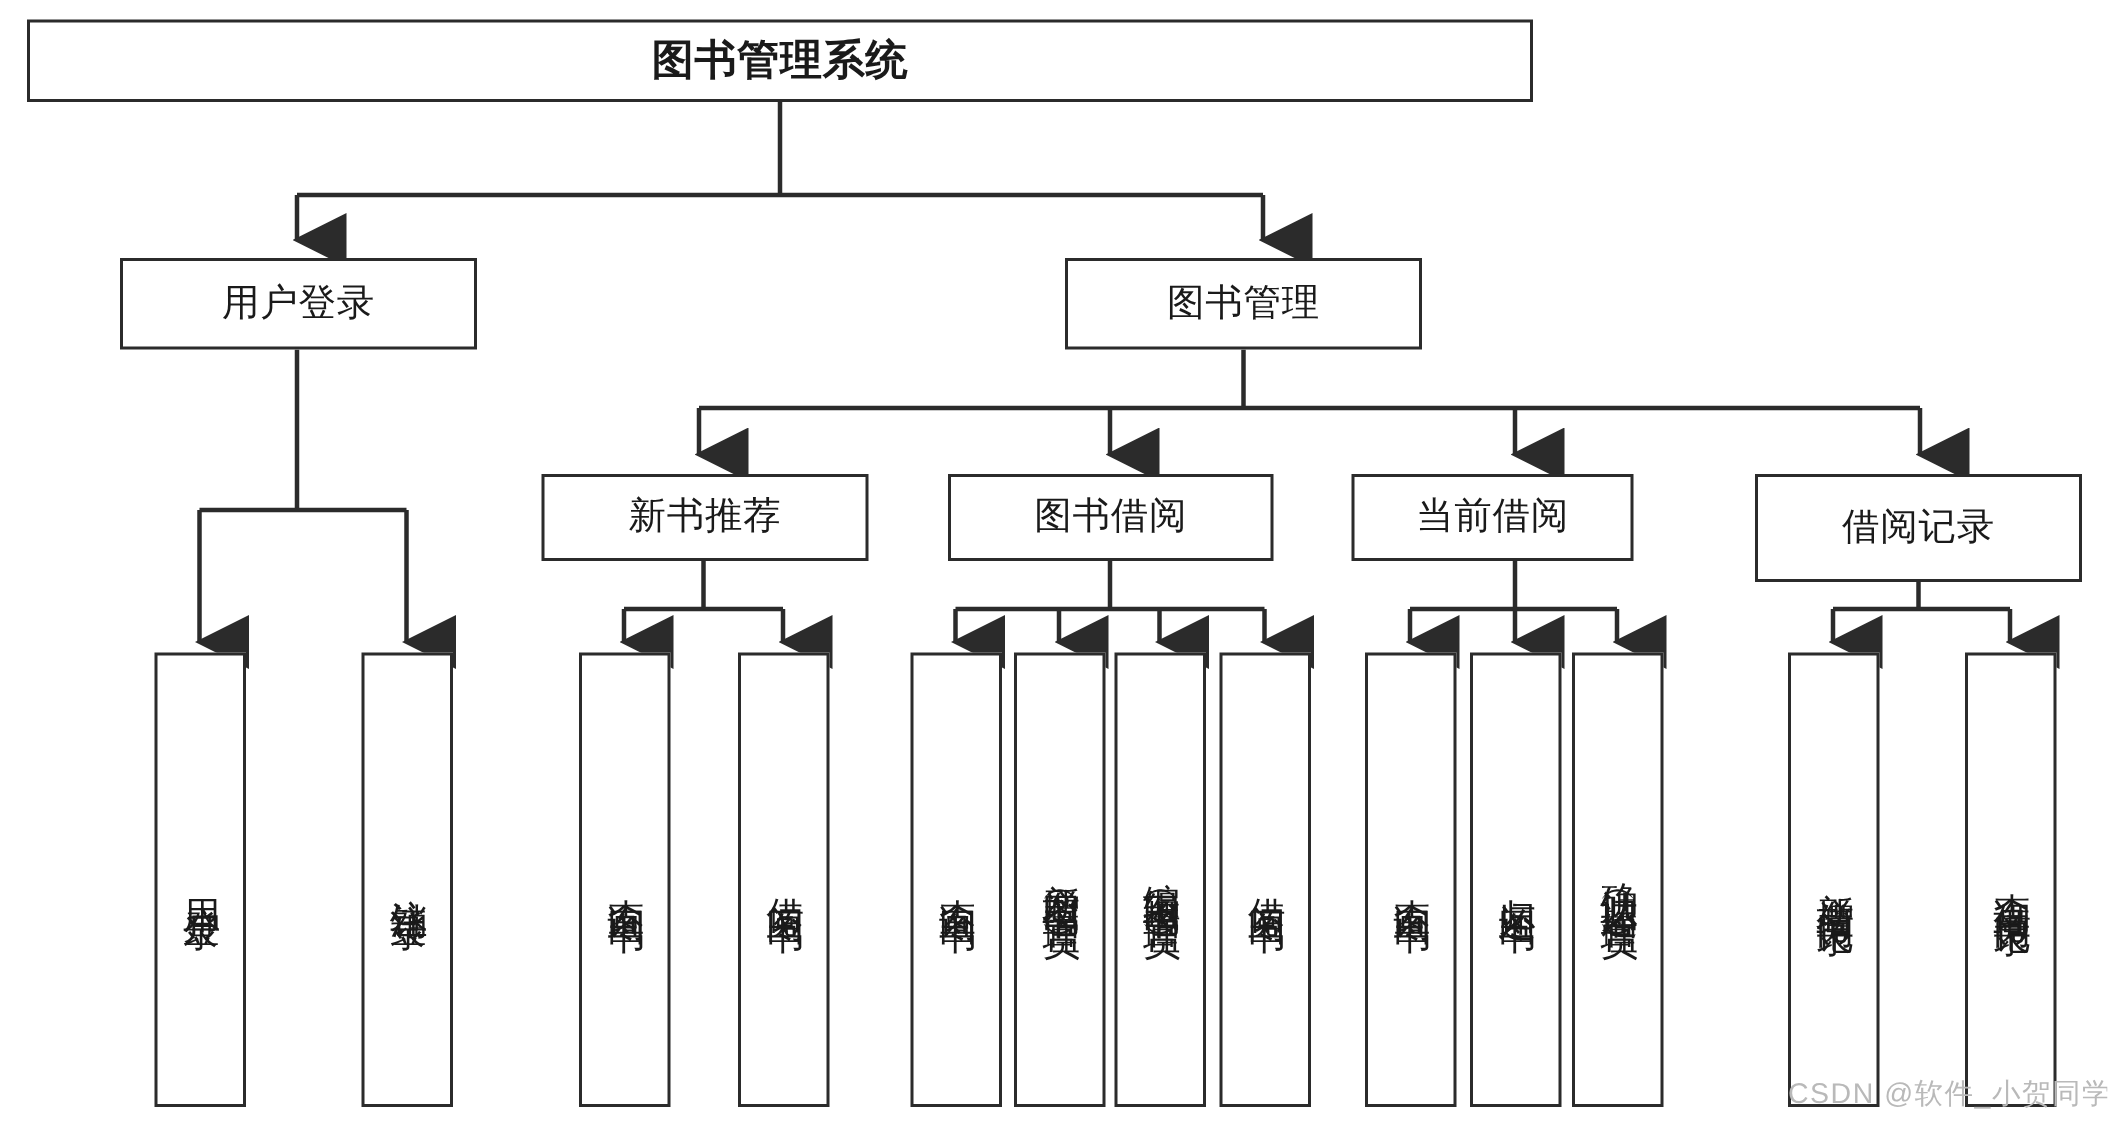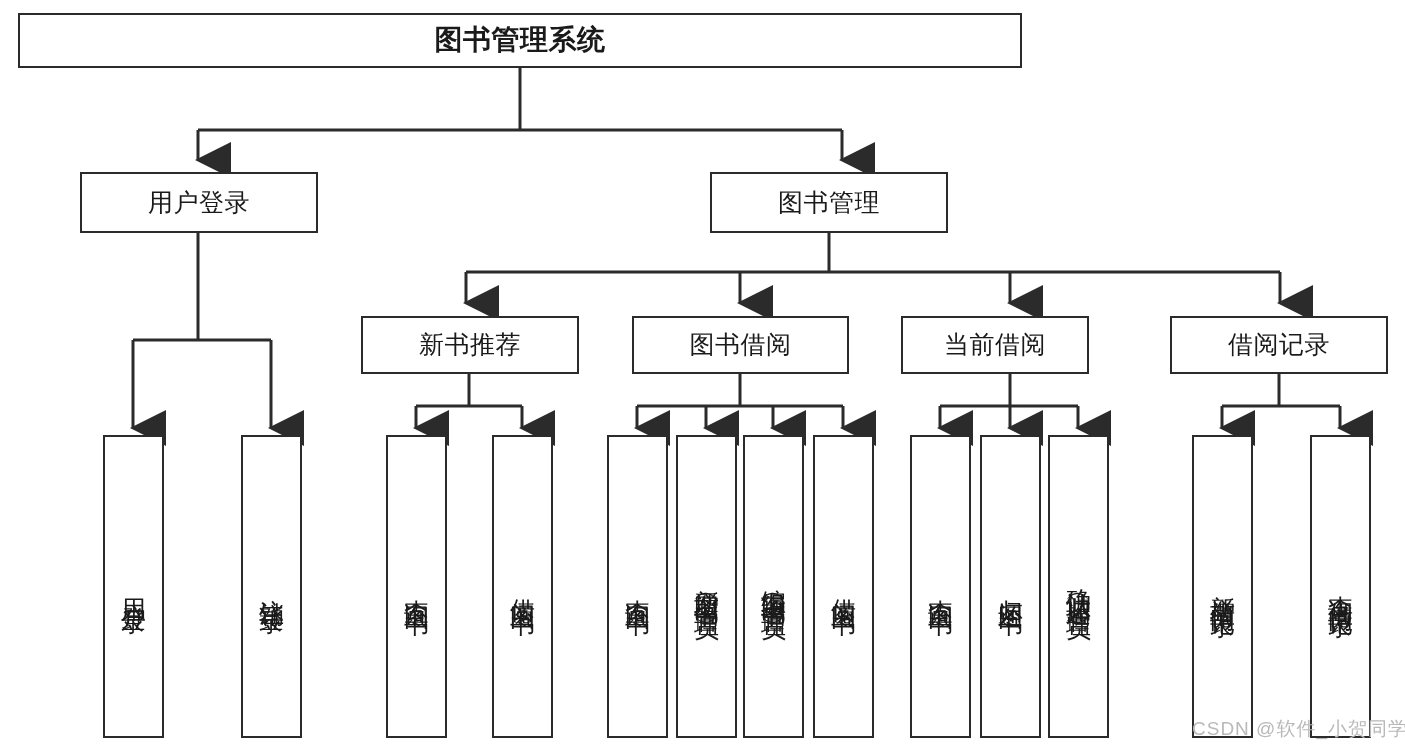--- a/index.html
+++ b/index.html
@@ -127,21 +127,21 @@
 
   <div class="node h" style="left:361px;top:316px;width:218px;height:58px;">
     <span>新书推荐</span>
   </div>
   <div class="node h" style="left:632px;top:316px;width:217px;height:58px;">
     <span>图书借阅</span>
   </div>
   <div class="node h" style="left:901px;top:316px;width:188px;height:58px;">
     <span>当前借阅</span>
   </div>
-  <div class="node h" style="left:1170px;top:316px;width:218px;height:58px;">
+  <div class="node h" style="left:1170px;top:316px;width:218px;height:72px;">
     <span>借阅记录</span>
   </div>
 
   <div class="node v" style="left:103px;top:435px;width:61px;height:303px;">
     <span class="vtext">用户登录</span>
   </div>
   <div class="node v" style="left:241px;top:435px;width:61px;height:303px;">
     <span class="vtext">注销登录</span>
   </div>
 

